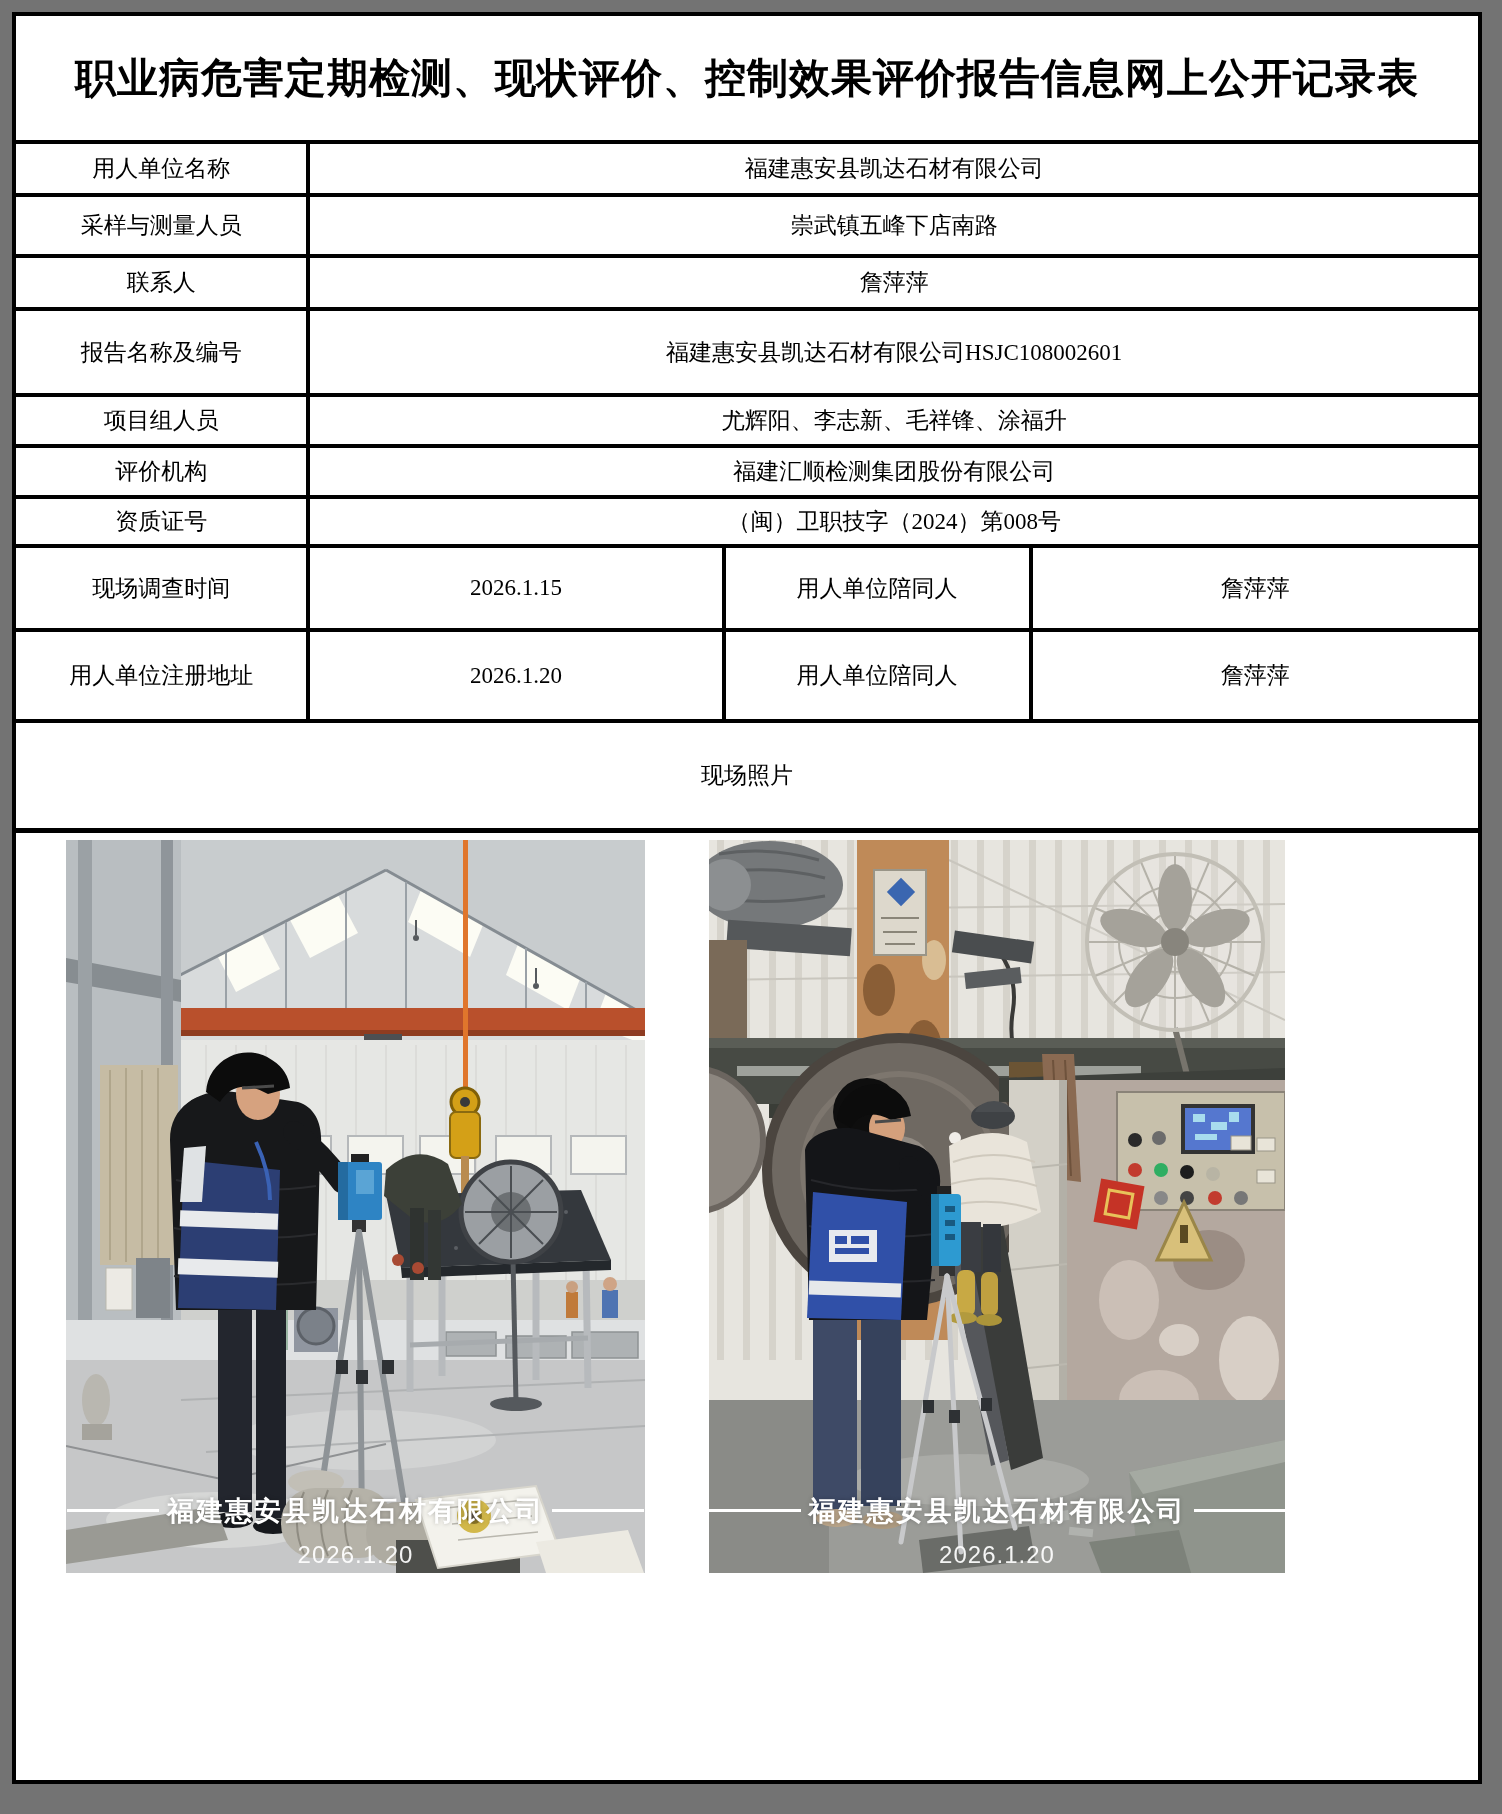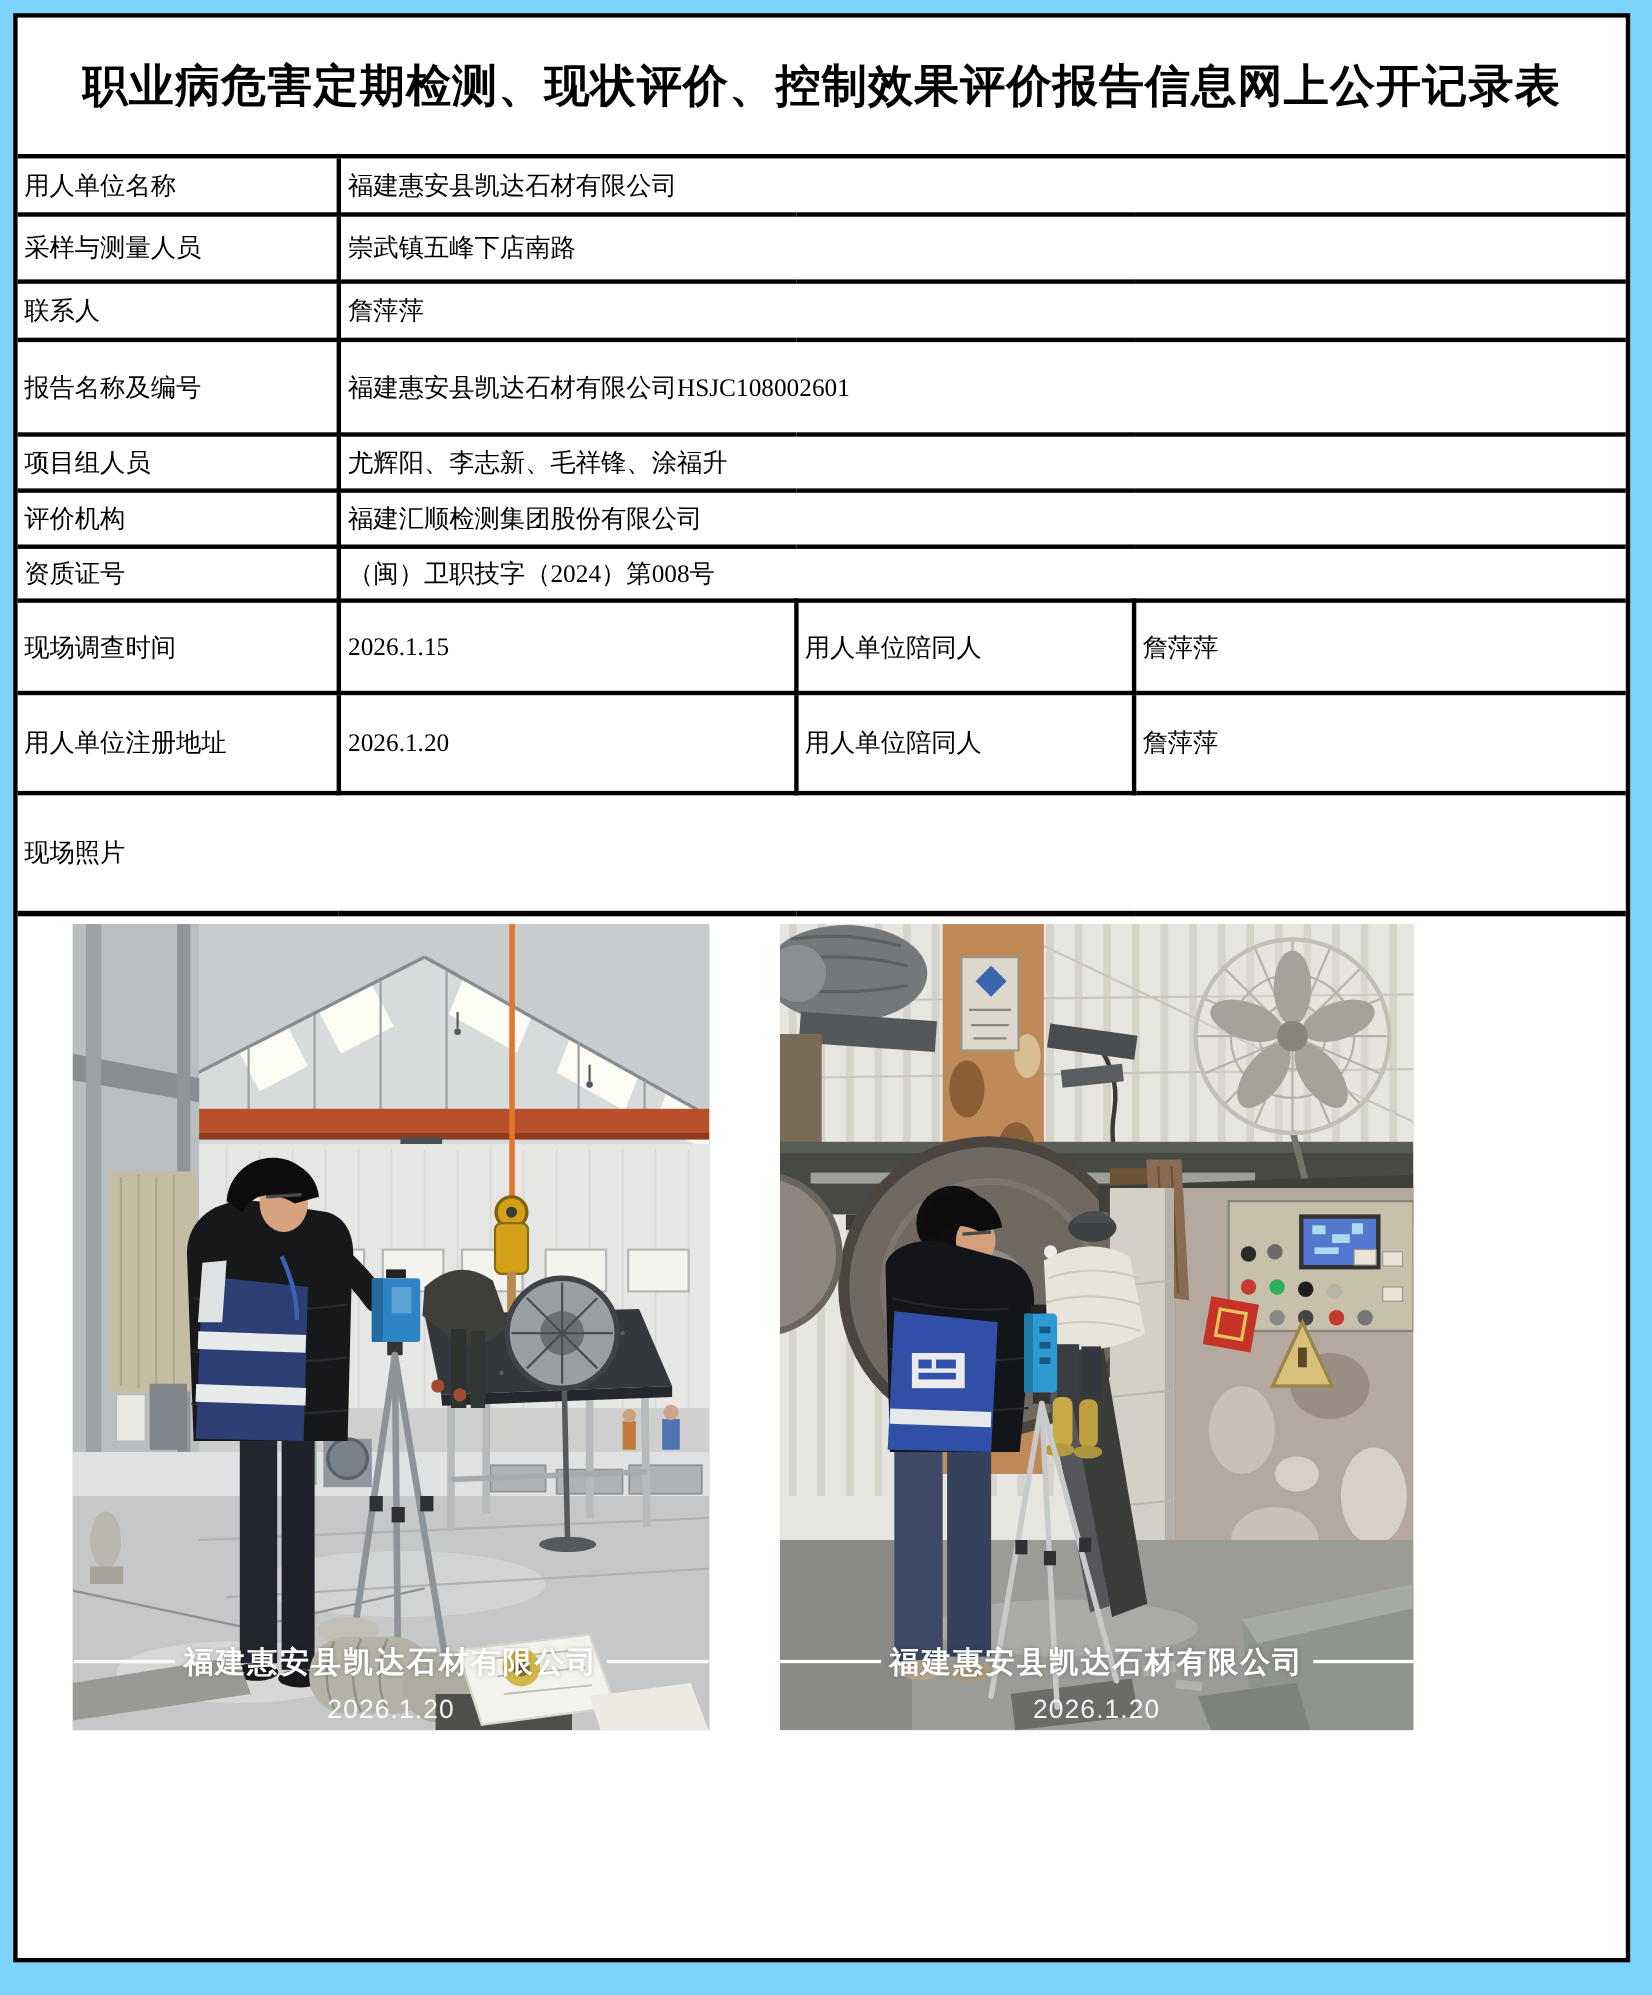--- a/index.html
+++ b/index.html
@@ -1,23 +1,23 @@
 <!DOCTYPE html>
 <html><head>
 <meta charset="utf-8">
 <style>
   html,body{margin:0;padding:0;background:#ffffff;}
-  .page{position:relative;width:1502px;height:1814px;background:#7dd3fc;
+  .page{position:relative;width:1502px;height:1814px;background:#737373;
         font-family:"Liberation Serif","DejaVu Serif",serif;color:#000;}
   .frame{position:absolute;left:12px;top:12px;width:1470px;height:1772px;
          border:4px solid #000;box-sizing:border-box;background:#fff;}
   .title{height:124px;display:flex;align-items:center;justify-content:center;
          font-size:41px;font-weight:bold;letter-spacing:1px;border-bottom:4px solid #000;}
   table.record{border-collapse:collapse;width:100%;table-layout:fixed;}
-  table.record td{border:4px solid #000;text-align:left;vertical-align:middle;
+  table.record td{border:4px solid #000;text-align:center;vertical-align:middle;
                   font-size:23px;padding:2px 6px;overflow:hidden;}
   table.record tr td:first-child{border-left:none;}
   table.record tr td:last-child{border-right:none;}
   table.record tr:first-child td{border-top:none;}
   table.record tr:last-child td{border-bottom-width:5px;margin-left:19px;}
   .photos{display:flex;gap:64px;padding:7px 0 0 50px;align-items:flex-start;}
   figure.photo{position:relative;margin:0;overflow:hidden;background:#cfd0d1;}
   figure.photo svg{display:block;}
   .wm-line{position:absolute;left:0;right:0;bottom:44px;display:flex;align-items:center;
            justify-content:center;color:#fff;font-size:27px;font-weight:600;

